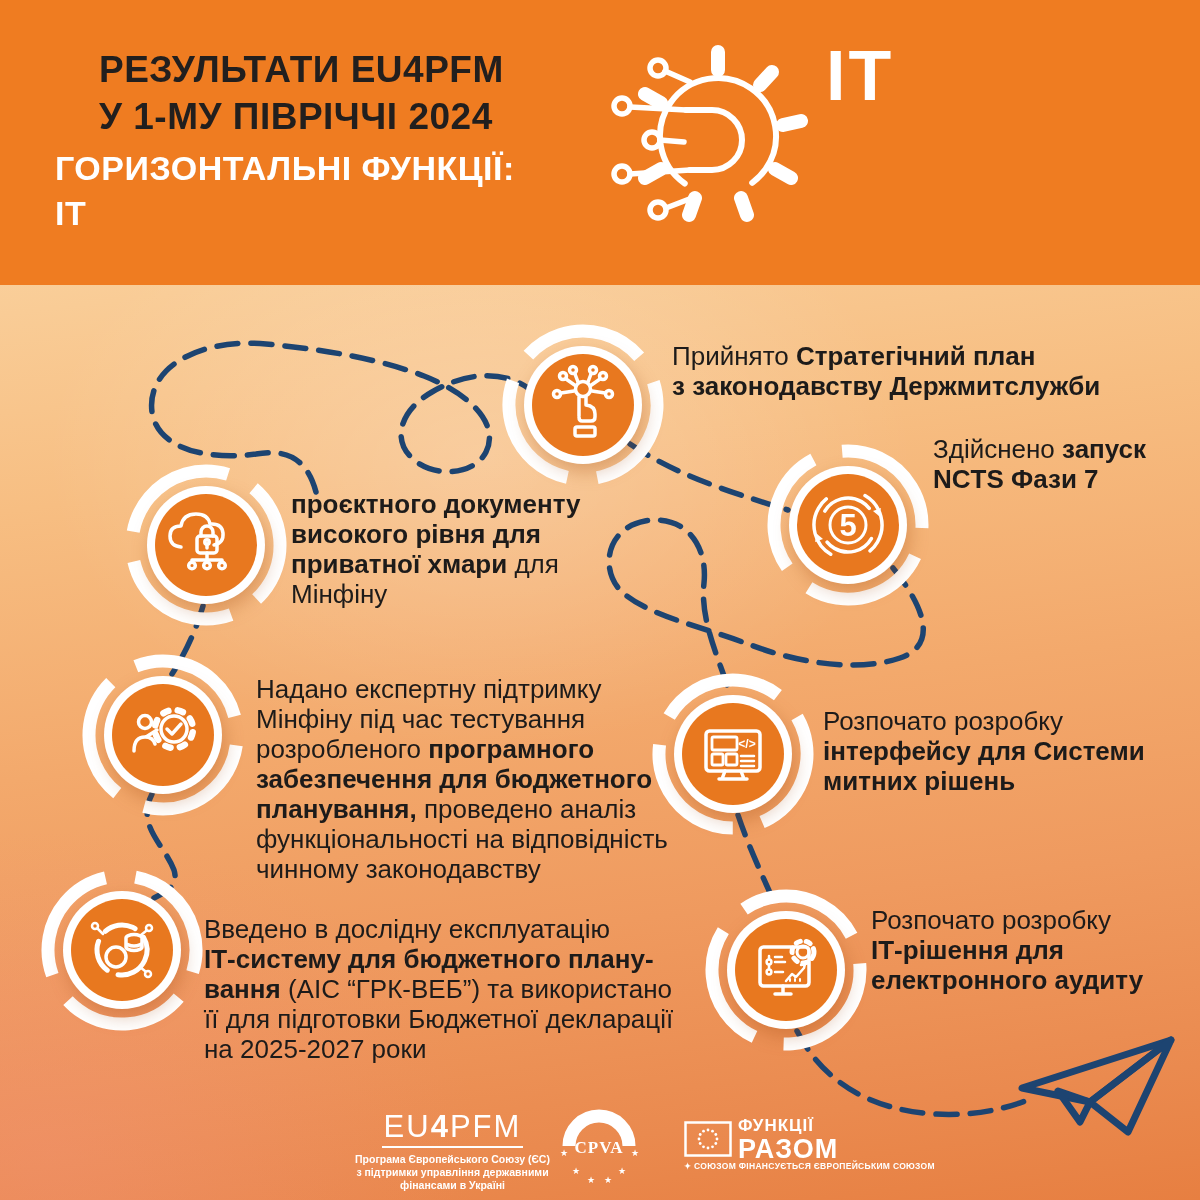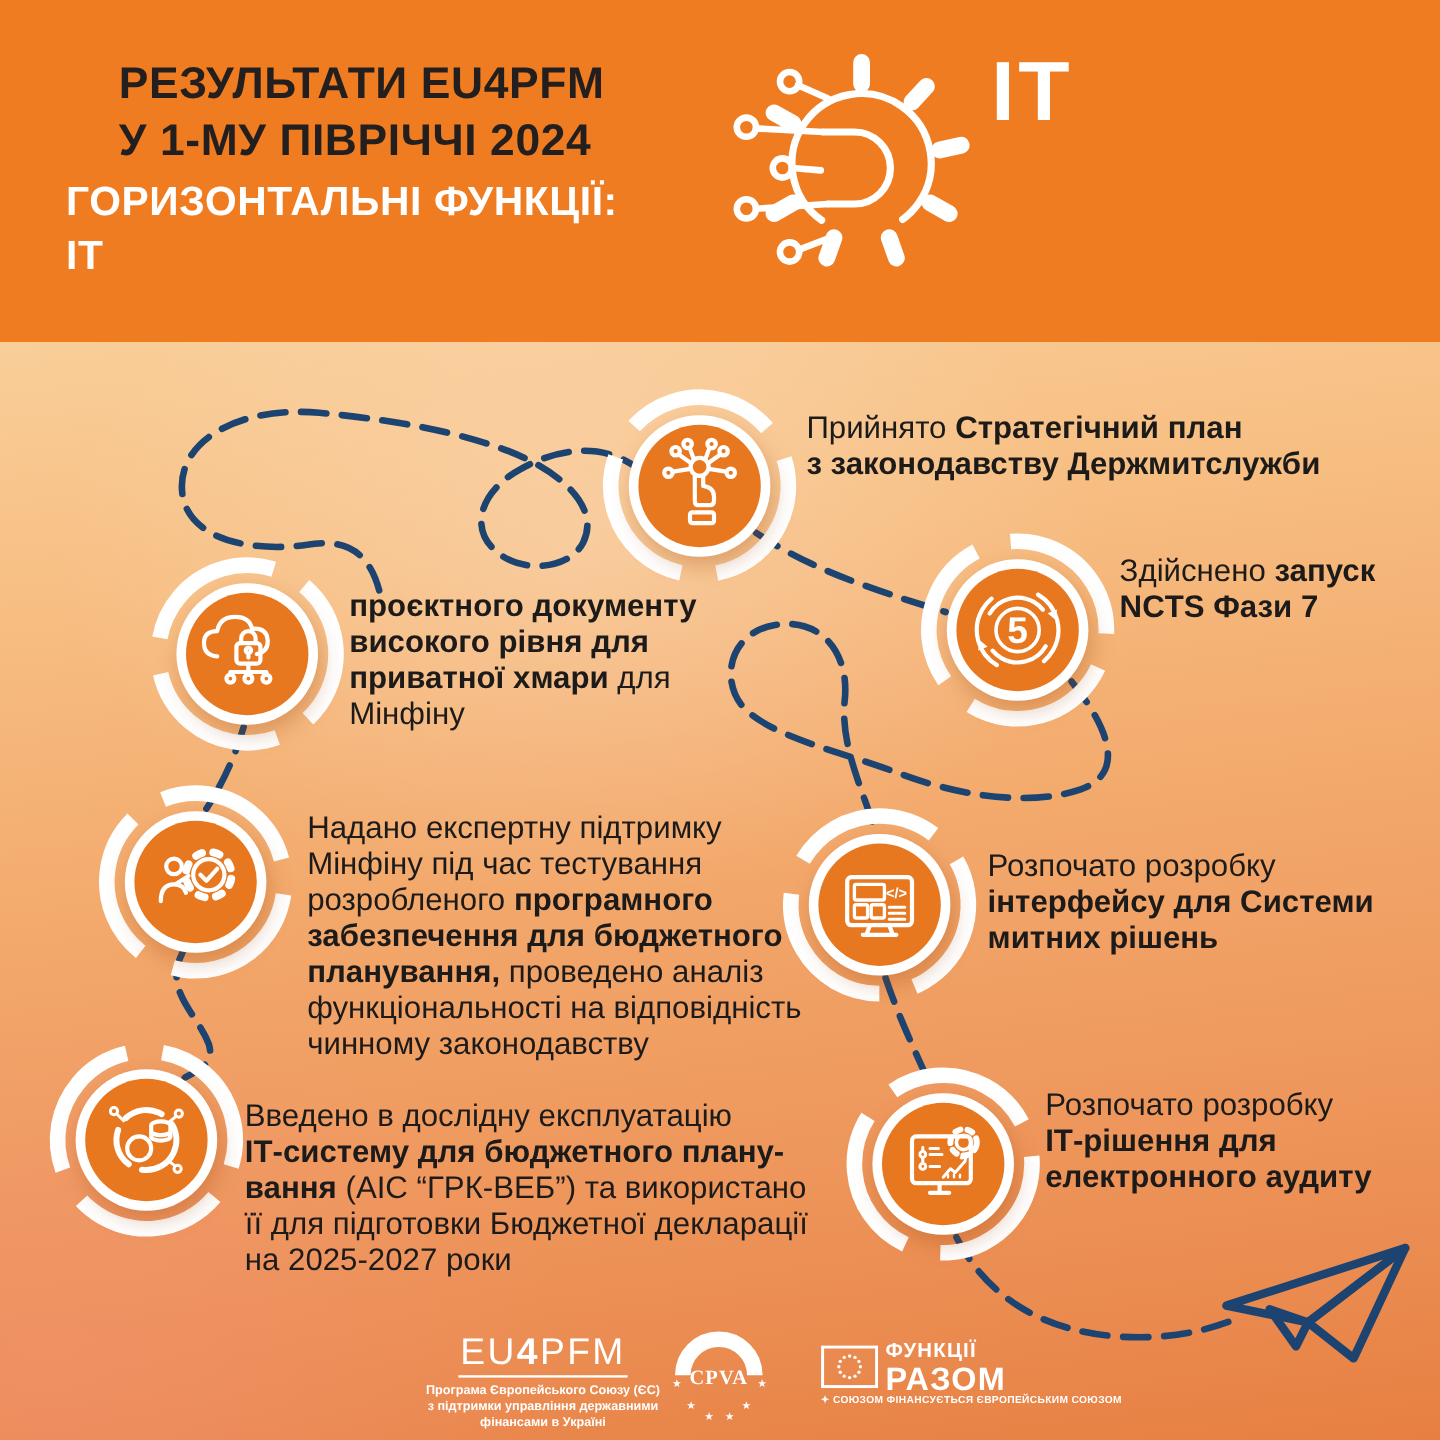--- a/index.html
+++ b/index.html
@@ -208,21 +208,21 @@
       <path d="M -17,-14 v 3 M -17,-5 v 4 M -11,-8 h 10 M -11,2 h 8 M -11,-13 h 7" stroke-width="2.5"></path>
       <path d="M 0,11 l 6,-7 4,3 8,-9 M 18,-2 l 1,-4 -4,1" stroke-width="2.5"></path>
       <path d="M 4,11 v -3 M 9,11 v -5 M 14,11 v -4" stroke-width="2" stroke-dasharray="2 2"></path>
     </g>
   </svg>
 
   <div class="ntext" style="left:672px;top:341px">
       <div><span>Прийнято </span><span class="b">Стратегічний план</span></div>
       <div><span class="b">з законодавству Держмитслужби</span></div>
     </div>
-  <div class="ntext" style="left:933px;top:460px">
+  <div class="ntext" style="left:933px;top:434px">
       <div><span>Здійснено </span><span class="b">запуск</span></div>
       <div><span class="b">NCTS Фази 7</span></div>
     </div>
   <div class="ntext" style="left:291px;top:489px">
       <div><span class="b">проєктного документу</span></div>
       <div><span class="b">високого рівня для</span></div>
       <div><span class="b">приватної хмари</span><span> для</span></div>
       <div><span>Мінфіну</span></div>
     </div>
   <div class="ntext" style="left:256px;top:674px">

